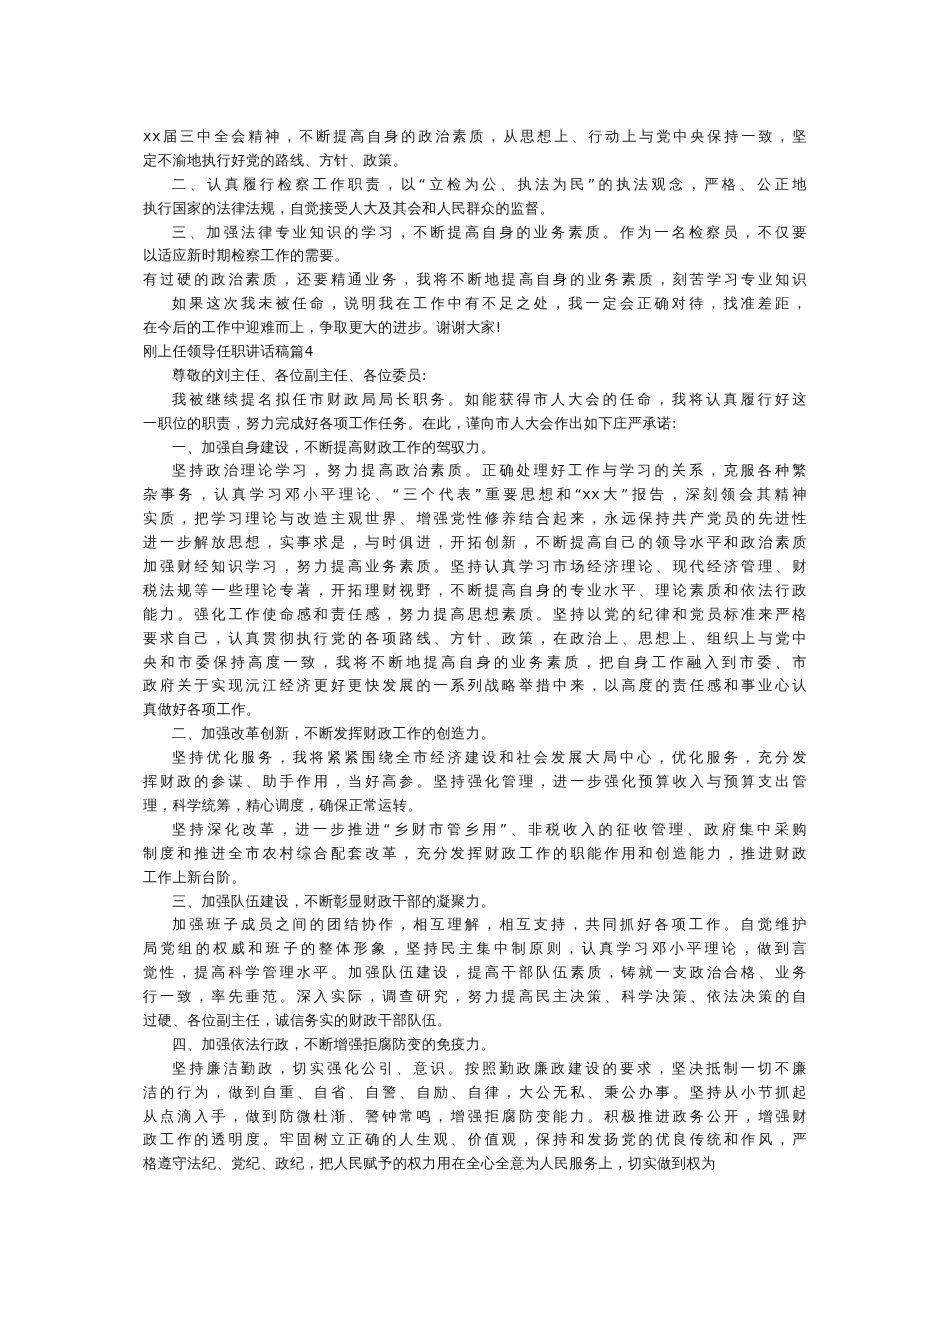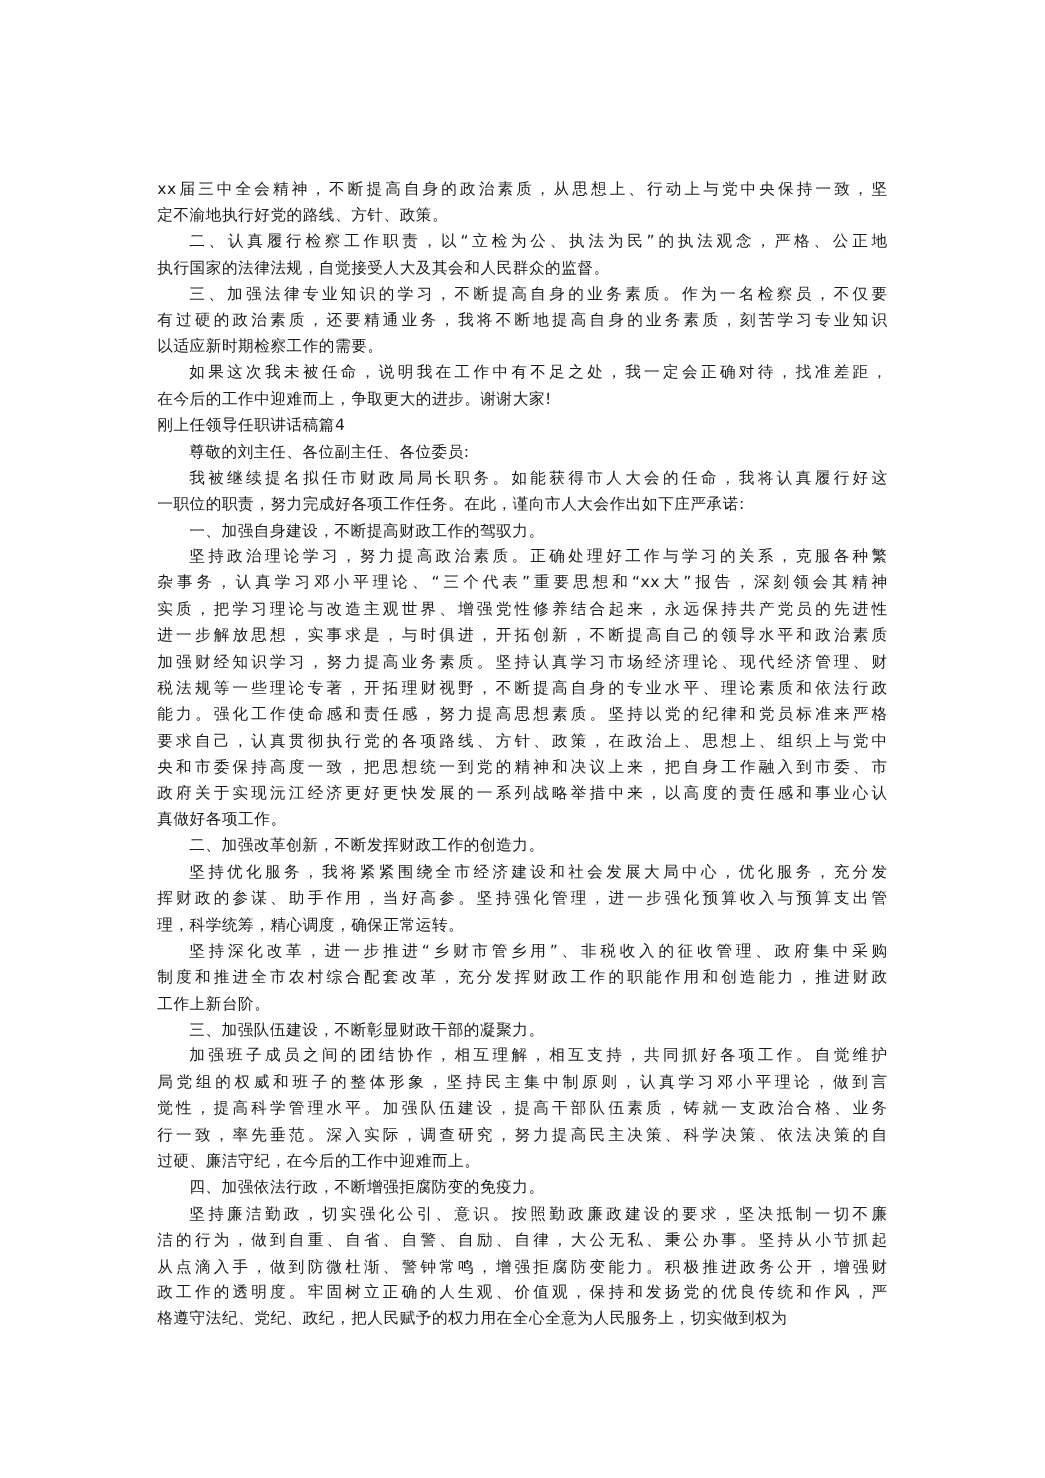--- a/index.html
+++ b/index.html
@@ -13,21 +13,20 @@
       position: relative;
       overflow: hidden;
       font-family: "DejaVu Sans", "Liberation Sans", sans-serif;
       color: #1a1a1a;
     }
     .page {
       position: absolute;
       left: 143px;
       top: 125px;
       width: 664px;
-      margin-top: 36px;
     }
     .line {
       height: 23.9px;
       line-height: 23.9px;
       font-size: 14.2px;
       white-space: nowrap;
       text-align: justify;
       text-align-last: justify;
       letter-spacing: 0.5px;
     }
@@ -49,22 +48,22 @@
     <div class="para">
       <div class="line">xx届三中全会精神，不断提高自身的政治素质，从思想上、行动上与党中央保持一致，坚</div>
       <div class="line last">定不渝地执行好党的路线、方针、政策。</div>
     </div>
     <div class="para">
       <div class="line indent">二、认真履行检察工作职责，以“立检为公、执法为民”的执法观念，严格、公正地</div>
       <div class="line last">执行国家的法律法规，自觉接受人大及其会和人民群众的监督。</div>
     </div>
     <div class="para">
       <div class="line indent">三、加强法律专业知识的学习，不断提高自身的业务素质。作为一名检察员，不仅要</div>
+      <div class="line last">以适应新时期检察工作的需要。</div>
       <div class="line">有过硬的政治素质，还要精通业务，我将不断地提高自身的业务素质，刻苦学习专业知识</div>
-      <div class="line last">以适应新时期检察工作的需要。</div>
     </div>
     <div class="para">
       <div class="line indent">如果这次我未被任命，说明我在工作中有不足之处，我一定会正确对待，找准差距，</div>
       <div class="line last">在今后的工作中迎难而上，争取更大的进步。谢谢大家!</div>
     </div>
     <div class="para">
       <div class="line last heading">刚上任领导任职讲话稿篇4</div>
     </div>
     <div class="para">
       <div class="line indent last">尊敬的刘主任、各位副主任、各位委员:</div>
@@ -78,21 +77,21 @@
     </div>
     <div class="para">
       <div class="line indent">坚持政治理论学习，努力提高政治素质。正确处理好工作与学习的关系，克服各种繁</div>
       <div class="line">杂事务，认真学习邓小平理论、“三个代表”重要思想和“xx大”报告，深刻领会其精神</div>
       <div class="line">实质，把学习理论与改造主观世界、增强党性修养结合起来，永远保持共产党员的先进性</div>
       <div class="line">进一步解放思想，实事求是，与时俱进，开拓创新，不断提高自己的领导水平和政治素质</div>
       <div class="line">加强财经知识学习，努力提高业务素质。坚持认真学习市场经济理论、现代经济管理、财</div>
       <div class="line">税法规等一些理论专著，开拓理财视野，不断提高自身的专业水平、理论素质和依法行政</div>
       <div class="line">能力。强化工作使命感和责任感，努力提高思想素质。坚持以党的纪律和党员标准来严格</div>
       <div class="line">要求自己，认真贯彻执行党的各项路线、方针、政策，在政治上、思想上、组织上与党中</div>
-      <div class="line">央和市委保持高度一致，把思想统一到党的精神和决议上来，把自身工作融入到市委、市</div>
+      <div class="line">央和市委保持高度一致，我将不断地提高自身的业务素质，把自身工作融入到市委、市</div>
       <div class="line">政府关于实现沅江经济更好更快发展的一系列战略举措中来，以高度的责任感和事业心认</div>
       <div class="line last">真做好各项工作。</div>
     </div>
     <div class="para">
       <div class="line indent last">二、加强改革创新，不断发挥财政工作的创造力。</div>
     </div>
     <div class="para">
       <div class="line indent">坚持优化服务，我将紧紧围绕全市经济建设和社会发展大局中心，优化服务，充分发</div>
       <div class="line">挥财政的参谋、助手作用，当好高参。坚持强化管理，进一步强化预算收入与预算支出管</div>
       <div class="line last">理，科学统筹，精心调度，确保正常运转。</div>
@@ -103,21 +102,21 @@
       <div class="line last">工作上新台阶。</div>
     </div>
     <div class="para">
       <div class="line indent last">三、加强队伍建设，不断彰显财政干部的凝聚力。</div>
     </div>
     <div class="para">
       <div class="line indent">加强班子成员之间的团结协作，相互理解，相互支持，共同抓好各项工作。自觉维护</div>
       <div class="line">局党组的权威和班子的整体形象，坚持民主集中制原则，认真学习邓小平理论，做到言</div>
       <div class="line">觉性，提高科学管理水平。加强队伍建设，提高干部队伍素质，铸就一支政治合格、业务</div>
       <div class="line">行一致，率先垂范。深入实际，调查研究，努力提高民主决策、科学决策、依法决策的自</div>
-      <div class="line last">过硬、廉洁守纪，在今后的工作中迎难而上。</div>
+      <div class="line last">过硬、各位副主任，诚信务实的财政干部队伍。</div>
     </div>
     <div class="para">
       <div class="line indent last">四、加强依法行政，不断增强拒腐防变的免疫力。</div>
     </div>
     <div class="para">
       <div class="line indent">坚持廉洁勤政，切实强化公引、意识。按照勤政廉政建设的要求，坚决抵制一切不廉</div>
       <div class="line">洁的行为，做到自重、自省、自警、自励、自律，大公无私、秉公办事。坚持从小节抓起</div>
       <div class="line">从点滴入手，做到防微杜渐、警钟常鸣，增强拒腐防变能力。积极推进政务公开，增强财</div>
       <div class="line">政工作的透明度。牢固树立正确的人生观、价值观，保持和发扬党的优良传统和作风，严</div>
       <div class="line last">格遵守法纪、党纪、政纪，把人民赋予的权力用在全心全意为人民服务上，切实做到权为</div>

